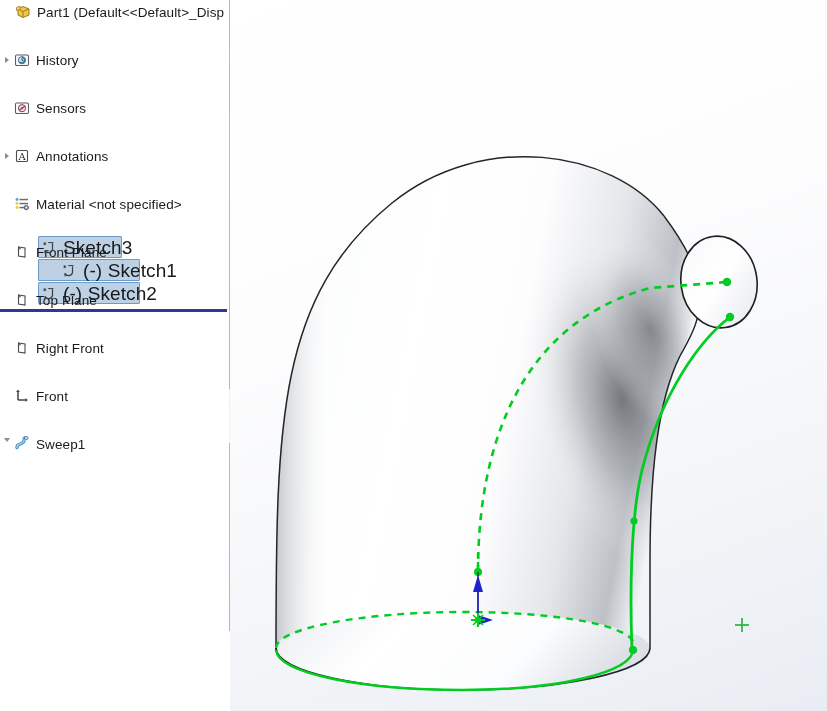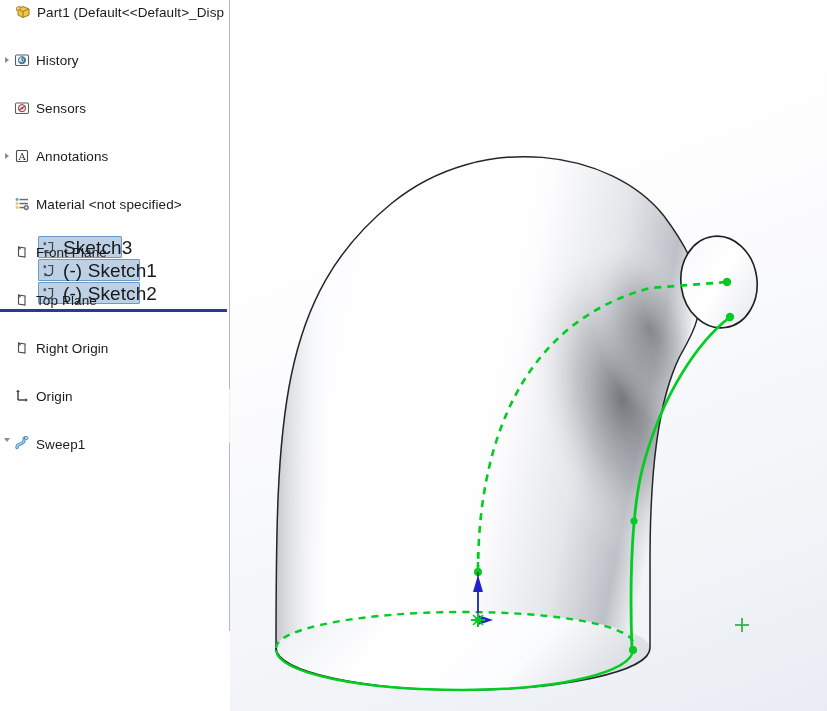--- a/index.html
+++ b/index.html
@@ -183,34 +183,34 @@
     </div>
 
     <div class="tree-row" style="top:168px;">
       <span class="twisty"></span>
       <span class="ic">
         <svg width="16" height="16" viewBox="0 0 16 16">
           <path d="M4.5 3 L11 3.9 L11 13 L4.5 12.1 Z" fill="none" stroke="#46494d" stroke-width="1.1"></path>
           <path d="M4.5 3 L6.6 4.7 L4.5 5.3" fill="none" stroke="#46494d" stroke-width=".9"></path>
         </svg>
       </span>
-      <span class="lbl">Right Origin</span>
+      <span class="lbl">Right Front</span>
     </div>
 
     <div class="tree-row" style="top:192px;">
       <span class="twisty"></span>
       <span class="ic">
         <svg width="16" height="16" viewBox="0 0 16 16">
           <line x1="4" y1="2.5" x2="4" y2="12" stroke="#25282c" stroke-width="1.3"></line>
           <line x1="4" y1="12" x2="13" y2="12" stroke="#25282c" stroke-width="1.3"></line>
           <polyline points="2.6,4 4,2.4 5.4,4" fill="none" stroke="#25282c" stroke-width="1"></polyline>
           <polyline points="11.6,10.7 13.2,12 11.6,13.3" fill="none" stroke="#25282c" stroke-width="1"></polyline>
         </svg>
       </span>
-      <span class="lbl">Origin</span>
+      <span class="lbl">Front</span>
     </div>
 
     <div class="tree-row" style="top:212px;align-items:flex-end;">
       <span class="twisty">
           <i class="tri-d"></i>
         </span>
       <span class="ic">
         <svg width="17" height="17" viewBox="0 0 17 17">
           <path d="M3 12.5 C3 7.5, 7.5 10.5, 9.5 7 C11 4.3, 9.3 3, 11.5 3" fill="none" stroke="#4b8fc4" stroke-width="3.4" stroke-linecap="round"></path>
           <path d="M3 12.5 C3 7.5, 7.5 10.5, 9.5 7 C11 4.3, 9.3 3, 11.5 3" fill="none" stroke="#9fcdec" stroke-width="1.5" stroke-linecap="round"></path>
@@ -224,21 +224,21 @@
       <span class="ic">
         <svg width="16" height="16" viewBox="0 0 16 16">
           <path d="M11.5 3.2 L11.5 9.8 A4 4 0 0 1 4 10.2 L4 13.2" fill="none" stroke="#3a3d41" stroke-width="1.2"></path>
           <path d="M3.8 2.2 L3.8 5.2 M2.5 2.9 L5.1 4.5 M5.1 2.9 L2.5 4.5" stroke="#3a3d41" stroke-width=".9"></path>
           <line x1="7.2" y1="2.6" x2="12.4" y2="2.6" stroke="#3a3d41" stroke-width="1"></line>
         </svg>
       </span>
       <span class="lbl">Sketch3</span>
     </div>
 
-    <div class="sel-row" style="position:absolute;left:40px;top:259px;">
+    <div class="sel-row" style="position:absolute;left:40px;top:259px;padding-left:20px;">
       <span class="ic">
         <svg width="16" height="16" viewBox="0 0 16 16">
           <path d="M11.5 3.2 L11.5 9.8 A4 4 0 0 1 4 10.2 L4 13.2" fill="none" stroke="#3a3d41" stroke-width="1.2"></path>
           <path d="M3.8 2.2 L3.8 5.2 M2.5 2.9 L5.1 4.5 M5.1 2.9 L2.5 4.5" stroke="#3a3d41" stroke-width=".9"></path>
           <line x1="7.2" y1="2.6" x2="12.4" y2="2.6" stroke="#3a3d41" stroke-width="1"></line>
         </svg>
       </span>
       <span class="lbl">(-) Sketch1</span>
     </div>
 

